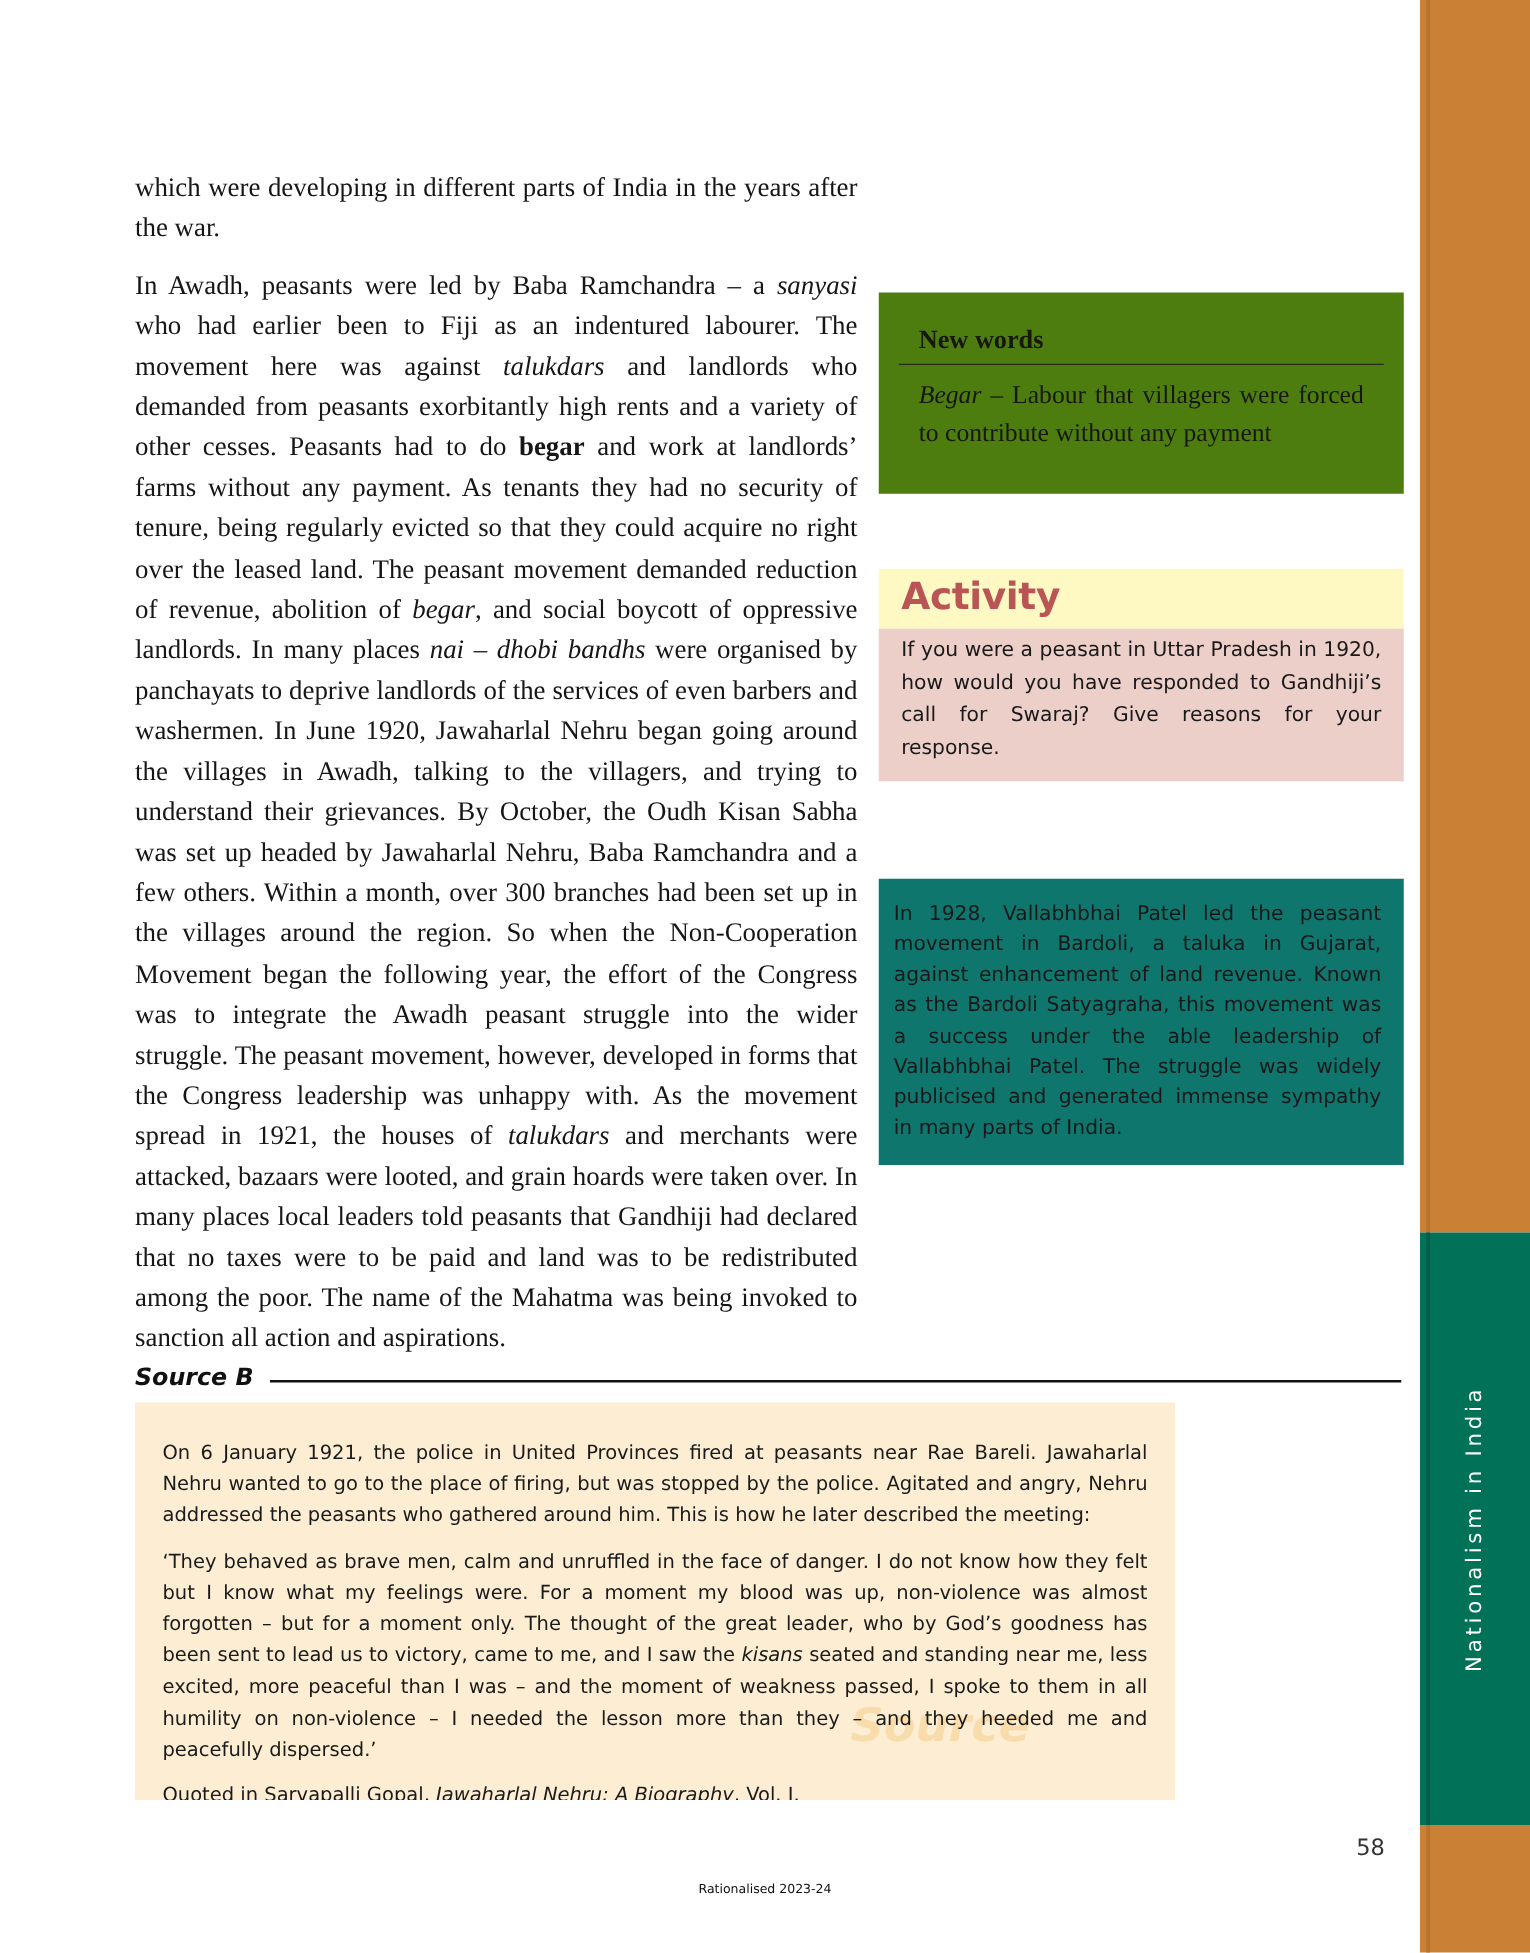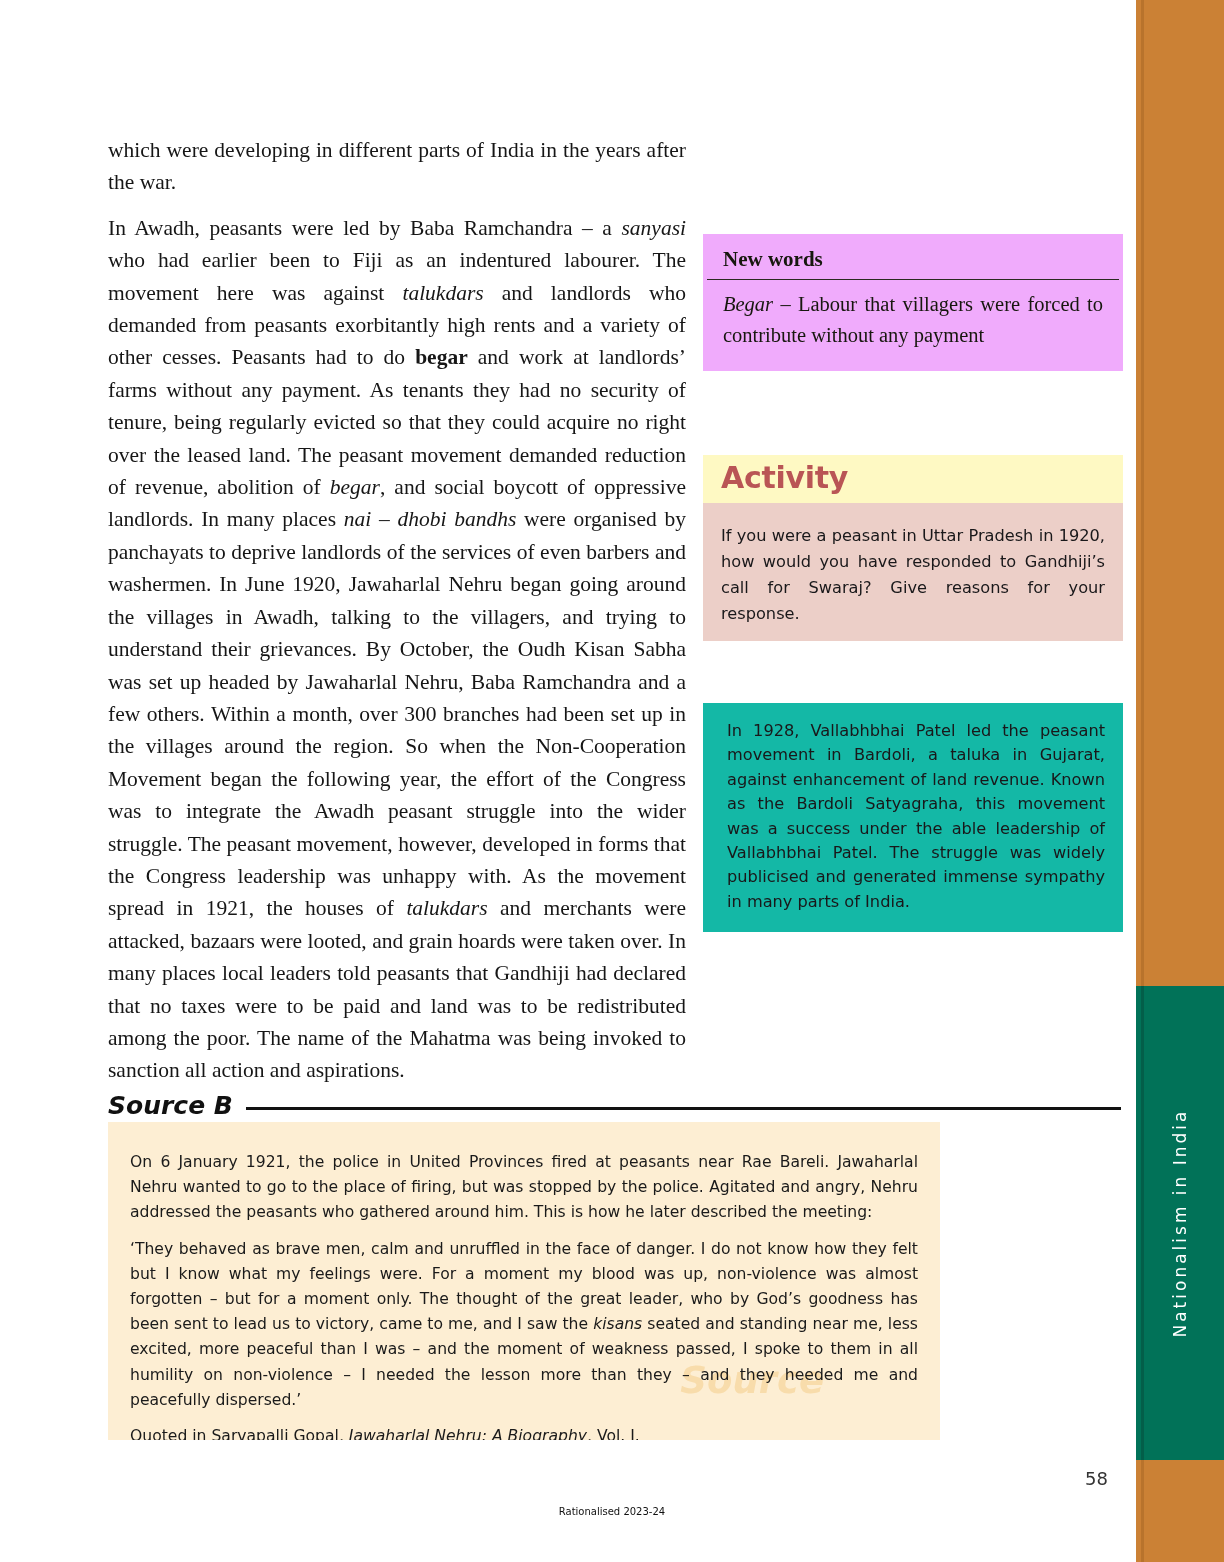--- a/index.html
+++ b/index.html
@@ -80,22 +80,22 @@
   .side-box {
     position: absolute;
     left: 703px;
     width: 420px;
     box-sizing: border-box;
   }
 
   
   #new-words-box {
     top: 234px;
-    background: #f0abfc;
-    padding: 4px;
+    background: #4d7c0f;
+    padding: 16px;
   }
   #new-words-title {
     font-family: "Liberation Serif", serif;
     font-weight: bold;
     font-size: 21px;
     padding: 9px 16px 7px 16px;
     border-bottom: 1.6px solid #2a2a20;
     color: #17170e;
   }
   #new-words-body {
@@ -119,51 +119,51 @@
     font-size: 30px;
     color: #b95555;
     letter-spacing: -0.3px;
     line-height: 40px;
   }
   #activity-body {
     background: #eccfc8;
     font-family: "DejaVu Sans", sans-serif;
     font-size: 16.2px;
     line-height: 26px;
-    padding: 20px 18px 14px 18px;
+    padding: 4px 18px 14px 18px;
     text-align: justify;
     color: #19181a;
   }
 
   
   #bardoli-box {
     top: 703px;
-    background: #14b8a6;
+    background: #0f766e;
     font-family: "DejaVu Sans", sans-serif;
     font-size: 16.2px;
     line-height: 24.4px;
-    padding: 16px 18px 18px 24px;
+    padding: 16px 18px 18px 12px;
     text-align: justify;
     color: #19181a;
   }
 
   
   #source-label-row {
     position: absolute;
     left: 108px;
     top: 1091px;
     width: 1013px;
     display: flex;
     align-items: center;
   }
   #source-label {
     font-family: "DejaVu Sans", sans-serif;
     font-weight: bold;
     font-style: italic;
-    font-size: 25px;
+    font-size: 19px;
     color: #111111;
     white-space: nowrap;
   }
   #source-rule {
     flex: 1;
     height: 2.4px;
     background: #111111;
     margin-left: 13px;
     margin-top: 6px;
   }

